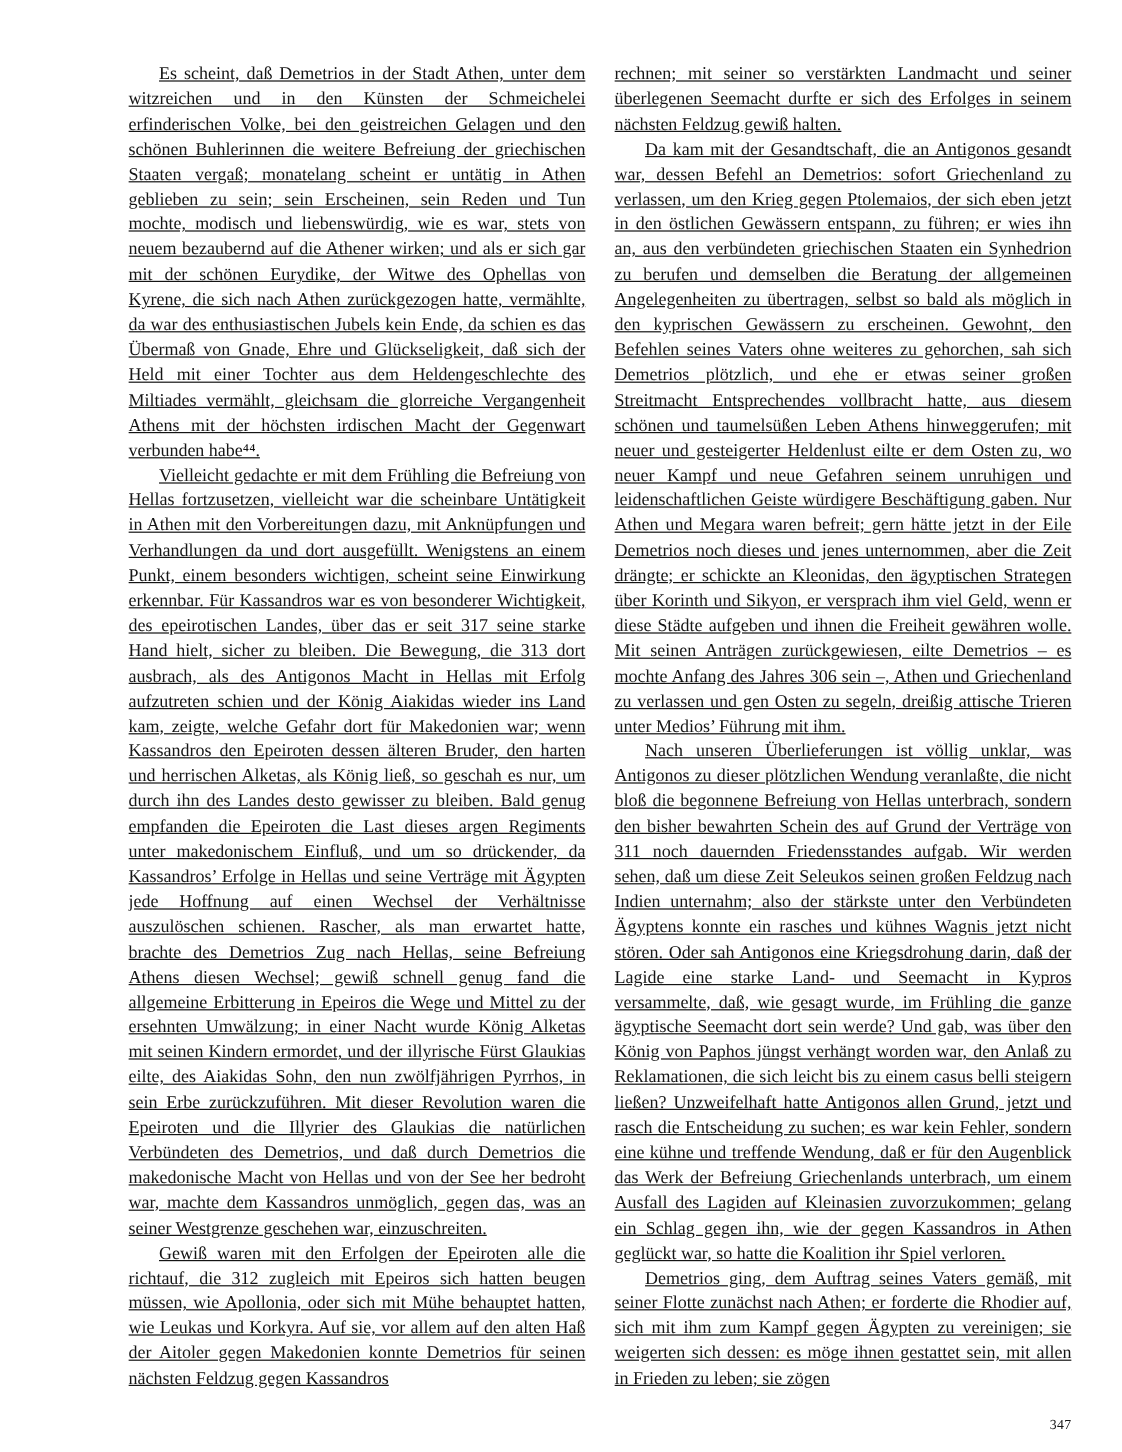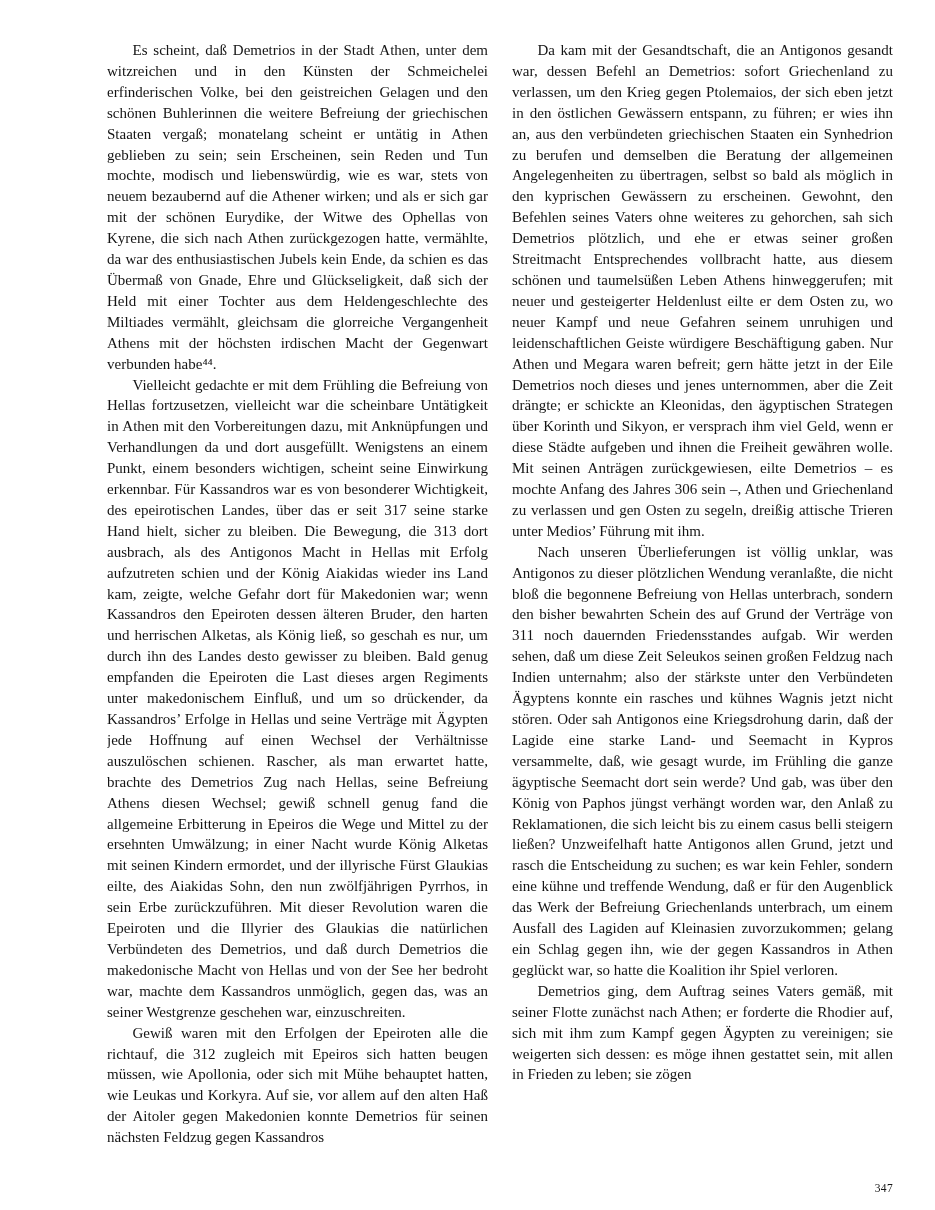--- a/index.html
+++ b/index.html
@@ -12,26 +12,27 @@
     width: 935px;
     height: 1210px;
     background: #ffffff;
     font-family: "Liberation Serif", serif;
     color: #141414;
     overflow: hidden;
   }
   .columns {
     position: absolute;
     left: 107px;
-    top: 40px;
+    top: 52px;
     width: 786px;
     height: 1122px;
     display: flex;
     gap: 24px;
     overflow: hidden;
+    text-decoration: underline;
   }
   .col {
     width: 381px;
     height: 100%;
     overflow: hidden;
     text-align: justify;
     font-size: 15px;
     line-height: 20.9px;
     hyphens: auto;
     -webkit-hyphens: auto;
@@ -58,19 +59,20 @@
 <body>
 
 <div class="page">
   <div class="columns">
     <div class="col">
         <p class="para">Es scheint, daß Demetrios in der Stadt Athen, unter dem witzreichen und in den Künsten der Schmeichelei erfinderischen Volke, bei den geistreichen Gelagen und den schönen Buhlerinnen die weitere Befreiung der griechischen Staaten vergaß; monatelang scheint er untätig in Athen geblieben zu sein; sein Erscheinen, sein Reden und Tun mochte, modisch und liebenswürdig, wie es war, stets von neuem bezaubernd auf die Athener wirken; und als er sich gar mit der schönen Eurydike, der Witwe des Ophellas von Kyrene, die sich nach Athen zurückgezogen hatte, vermählte, da war des enthusiastischen Jubels kein Ende, da schien es das Übermaß von Gnade, Ehre und Glückseligkeit, daß sich der Held mit einer Tochter aus dem Heldengeschlechte des Miltiades vermählt, gleichsam die glorreiche Vergangenheit Athens mit der höchsten irdischen Macht der Gegenwart verbunden habe⁴⁴.</p>
         <p class="para">Vielleicht gedachte er mit dem Frühling die Befreiung von Hellas fortzusetzen, vielleicht war die scheinbare Untätigkeit in Athen mit den Vorbereitungen dazu, mit Anknüpfungen und Verhandlungen da und dort ausgefüllt. Wenigstens an einem Punkt, einem besonders wichtigen, scheint seine Einwirkung erkennbar. Für Kassandros war es von besonderer Wichtigkeit, des epeirotischen Landes, über das er seit 317 seine starke Hand hielt, sicher zu bleiben. Die Bewegung, die 313 dort ausbrach, als des Antigonos Macht in Hellas mit Erfolg aufzutreten schien und der König Aiakidas wieder ins Land kam, zeigte, welche Gefahr dort für Makedonien war; wenn Kassandros den Epeiroten dessen älteren Bruder, den harten und herrischen Alketas, als König ließ, so geschah es nur, um durch ihn des Landes desto gewisser zu bleiben. Bald genug empfanden die Epeiroten die Last dieses argen Regiments unter makedonischem Einfluß, und um so drückender, da Kassandros’ Erfolge in Hellas und seine Verträge mit Ägypten jede Hoffnung auf einen Wechsel der Verhältnisse auszulöschen schienen. Rascher, als man erwartet hatte, brachte des Demetrios Zug nach Hellas, seine Befreiung Athens diesen Wechsel; gewiß schnell genug fand die allgemeine Erbitterung in Epeiros die Wege und Mittel zu der ersehnten Umwälzung; in einer Nacht wurde König Alketas mit seinen Kindern ermordet, und der illyrische Fürst Glaukias eilte, des Aiakidas Sohn, den nun zwölfjährigen Pyrrhos, in sein Erbe zurückzuführen. Mit dieser Revolution waren die Epeiroten und die Illyrier des Glaukias die natürlichen Verbündeten des Demetrios, und daß durch Demetrios die makedonische Macht von Hellas und von der See her bedroht war, machte dem Kassandros unmöglich, gegen das, was an seiner Westgrenze geschehen war, einzuschreiten.</p>
         <p class="para">Gewiß waren mit den Erfolgen der Epeiroten alle die richtauf, die 312 zugleich mit Epeiros sich hatten beugen müssen, wie Apollonia, oder sich mit Mühe behauptet hatten, wie Leukas und Korkyra. Auf sie, vor allem auf den alten Haß der Aitoler gegen Makedonien konnte Demetrios für seinen nächsten Feldzug gegen Kassandros</p>
       </div>
     <div class="col">
+        <p class="para no-indent">rechnen; mit seiner so verstärkten Landmacht und seiner überlegenen Seemacht durfte er sich des Erfolges in seinem nächsten Feldzug gewiß halten.</p>
         <p class="para">Da kam mit der Gesandtschaft, die an Antigonos gesandt war, dessen Befehl an Demetrios: sofort Griechenland zu verlassen, um den Krieg gegen Ptolemaios, der sich eben jetzt in den östlichen Gewässern entspann, zu führen; er wies ihn an, aus den verbündeten griechischen Staaten ein Synhedrion zu berufen und demselben die Beratung der allgemeinen Angelegenheiten zu übertragen, selbst so bald als möglich in den kyprischen Gewässern zu erscheinen. Gewohnt, den Befehlen seines Vaters ohne weiteres zu gehorchen, sah sich Demetrios plötzlich, und ehe er etwas seiner großen Streitmacht Entsprechendes vollbracht hatte, aus diesem schönen und taumelsüßen Leben Athens hinweggerufen; mit neuer und gesteigerter Heldenlust eilte er dem Osten zu, wo neuer Kampf und neue Gefahren seinem unruhigen und leidenschaftlichen Geiste würdigere Beschäftigung gaben. Nur Athen und Megara waren befreit; gern hätte jetzt in der Eile Demetrios noch dieses und jenes unternommen, aber die Zeit drängte; er schickte an Kleonidas, den ägyptischen Strategen über Korinth und Sikyon, er versprach ihm viel Geld, wenn er diese Städte aufgeben und ihnen die Freiheit gewähren wolle. Mit seinen Anträgen zurückgewiesen, eilte Demetrios – es mochte Anfang des Jahres 306 sein –, Athen und Griechenland zu verlassen und gen Osten zu segeln, dreißig attische Trieren unter Medios’ Führung mit ihm.</p>
         <p class="para">Nach unseren Überlieferungen ist völlig unklar, was Antigonos zu dieser plötzlichen Wendung veranlaßte, die nicht bloß die begonnene Befreiung von Hellas unterbrach, sondern den bisher bewahrten Schein des auf Grund der Verträge von 311 noch dauernden Friedensstandes aufgab. Wir werden sehen, daß um diese Zeit Seleukos seinen großen Feldzug nach Indien unternahm; also der stärkste unter den Verbündeten Ägyptens konnte ein rasches und kühnes Wagnis jetzt nicht stören. Oder sah Antigonos eine Kriegsdrohung darin, daß der Lagide eine starke Land- und Seemacht in Kypros versammelte, daß, wie gesagt wurde, im Frühling die ganze ägyptische Seemacht dort sein werde? Und gab, was über den König von Paphos jüngst verhängt worden war, den Anlaß zu Reklamationen, die sich leicht bis zu einem casus belli steigern ließen? Unzweifelhaft hatte Antigonos allen Grund, jetzt und rasch die Entscheidung zu suchen; es war kein Fehler, sondern eine kühne und treffende Wendung, daß er für den Augenblick das Werk der Befreiung Griechenlands unterbrach, um einem Ausfall des Lagiden auf Kleinasien zuvorzukommen; gelang ein Schlag gegen ihn, wie der gegen Kassandros in Athen geglückt war, so hatte die Koalition ihr Spiel verloren.</p>
         <p class="para">Demetrios ging, dem Auftrag seines Vaters gemäß, mit seiner Flotte zunächst nach Athen; er forderte die Rhodier auf, sich mit ihm zum Kampf gegen Ägypten zu vereinigen; sie weigerten sich dessen: es möge ihnen gestattet sein, mit allen in Frieden zu leben; sie zögen</p>
       </div>
   </div>
   <div class="page-number">347</div>
 </div>
 
 </body></html>

